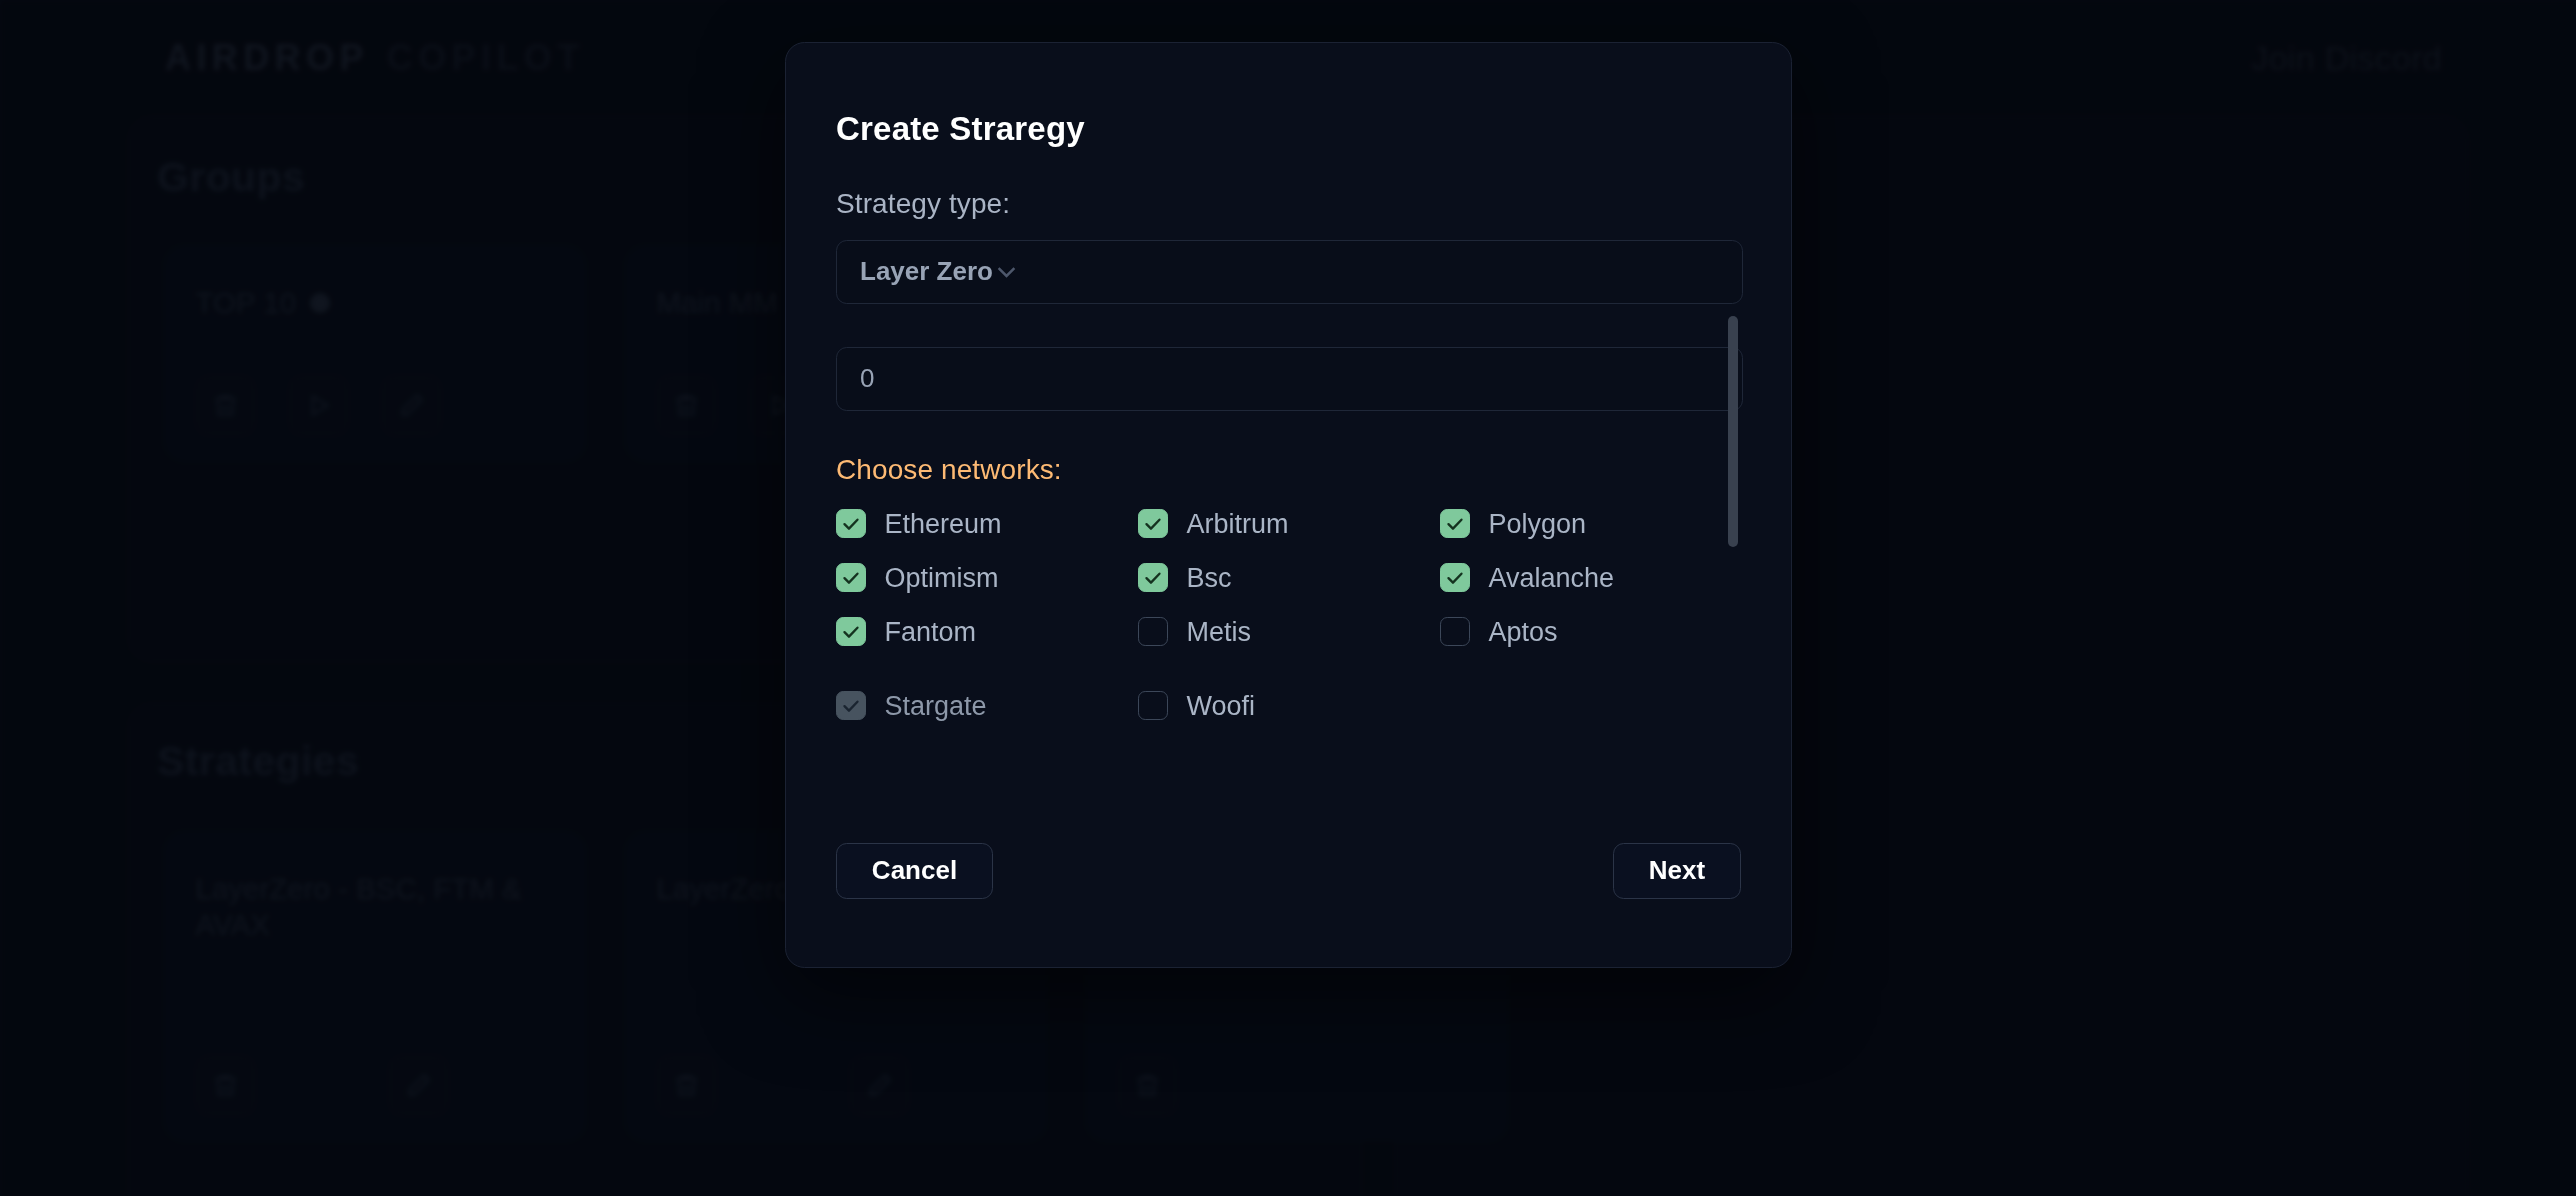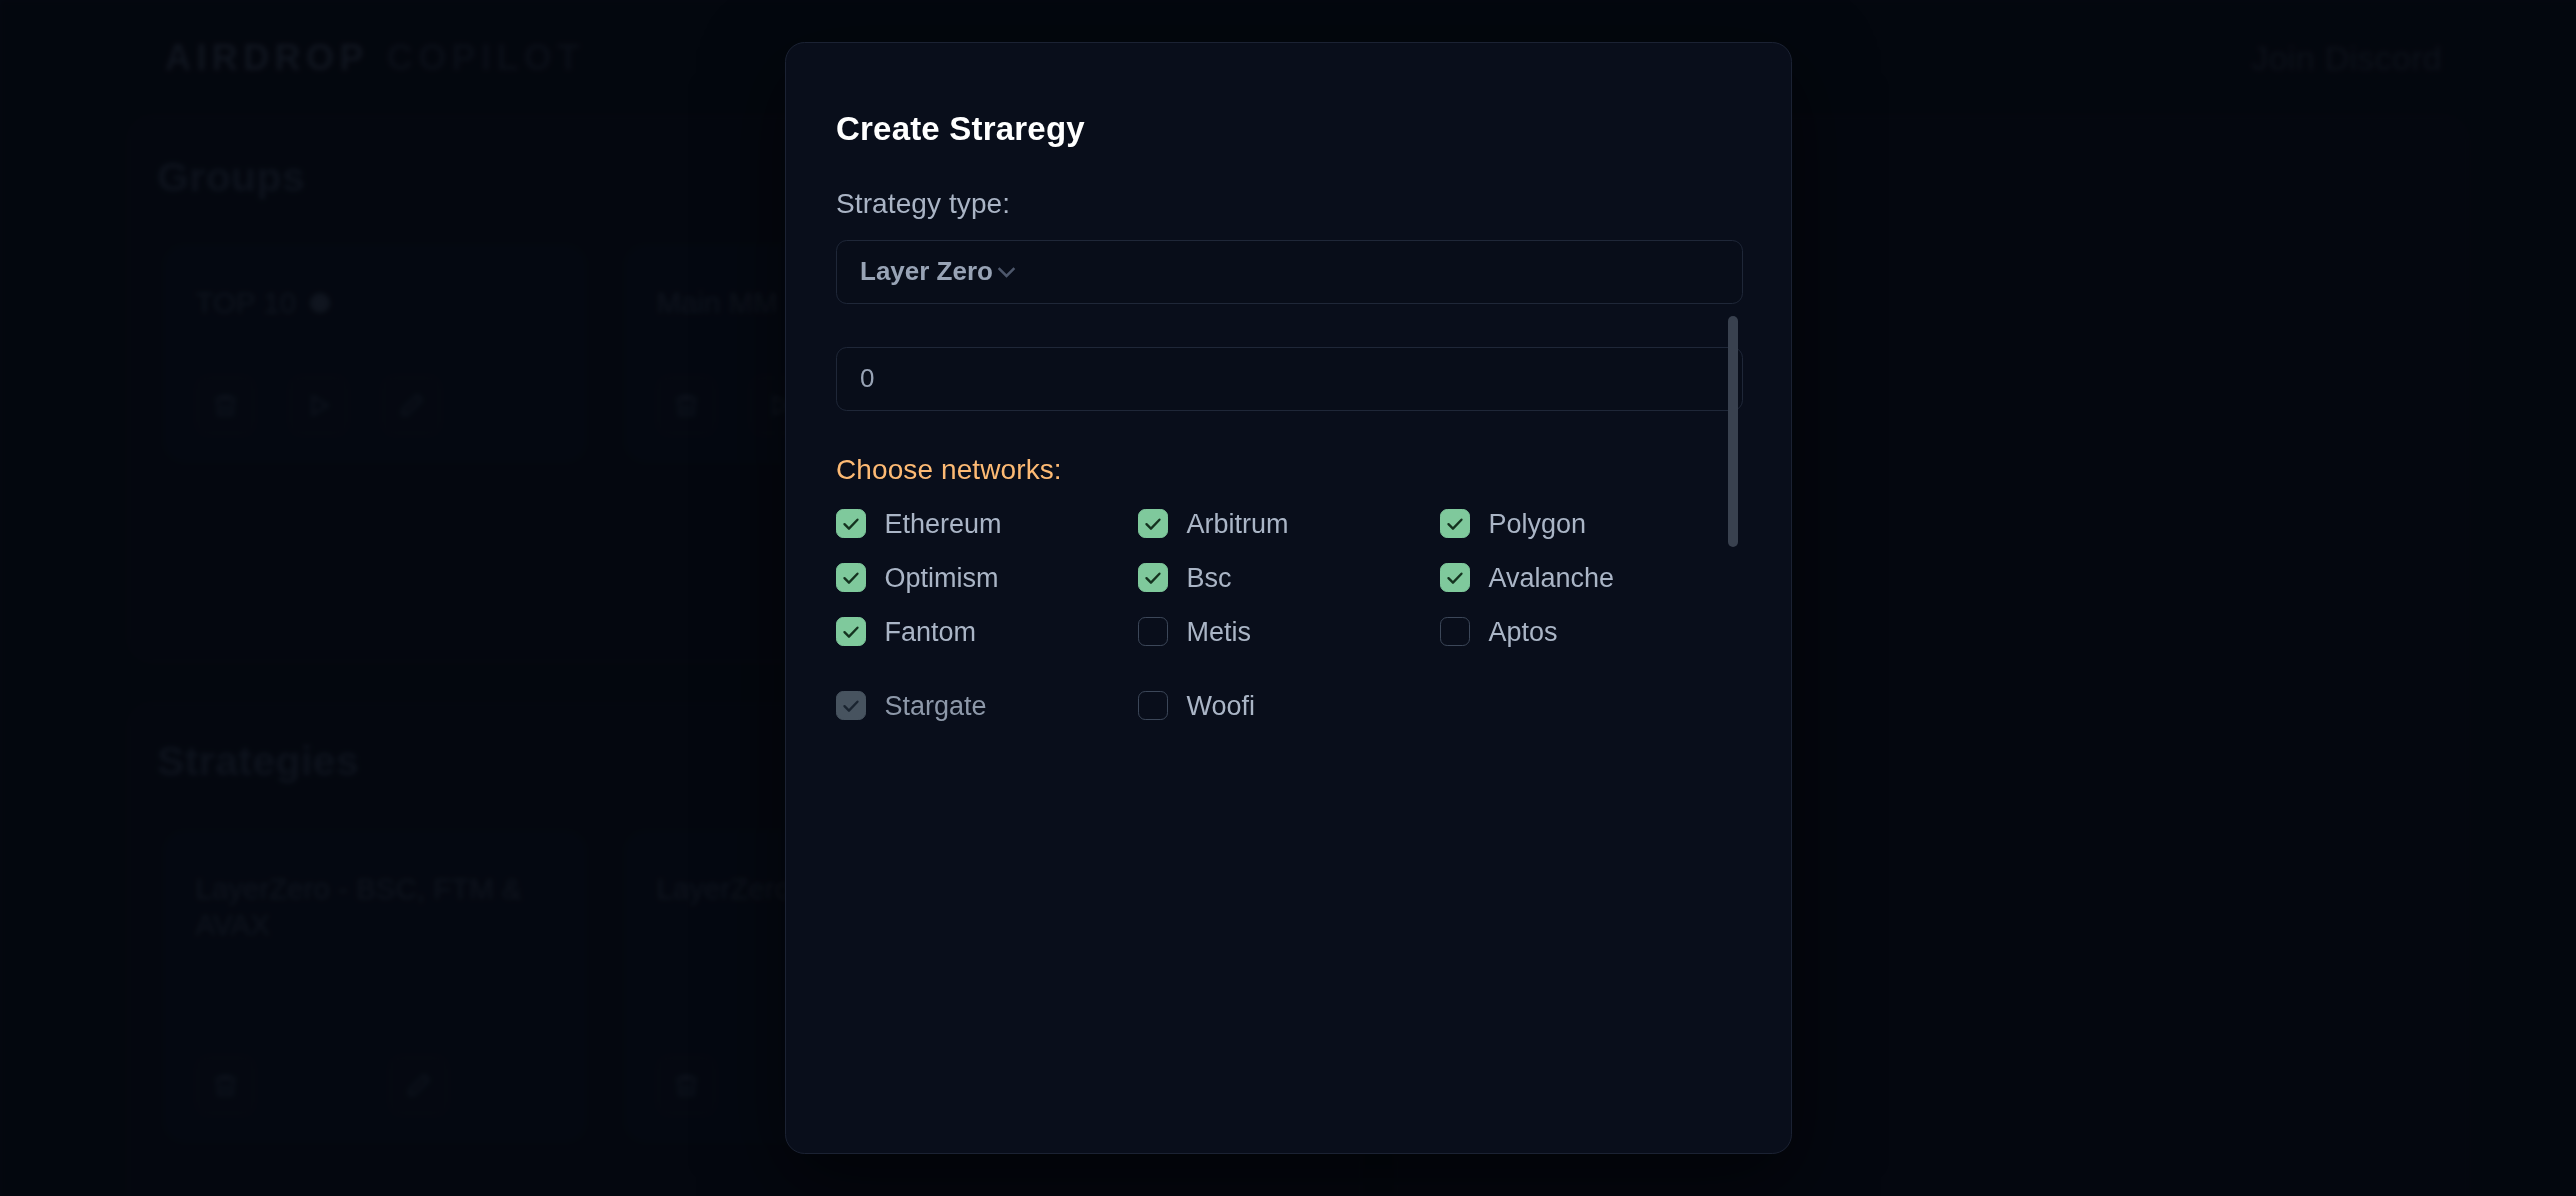--- a/index.html
+++ b/index.html
@@ -124,21 +124,21 @@
     inset: 0;
     background: rgba(4, 7, 14, 0.55);
   }
 
   
   #modal {
     position: absolute;
     left: 785px;
     top: 42px;
     width: 1007px;
-    height: 1112px;
+    height: 926px;
     background: #090e1b;
     border: 0.9px solid #1b2233;
     border-radius: 19.7px;
     display: flex;
     flex-direction: column;
     box-shadow: 0 27px 81px rgba(0,0,0,0.55);
   }
 
   #modal-title {
     font-size: 33px;
@@ -518,15 +518,19 @@
         </div>
       </div>
 
   </div>
 
   <div id="modal-scrollbar">
     <div class="track"></div>
     <div class="thumb"></div>
   </div>
 
+  <div id="modal-footer">
+    <button class="modal-btn" id="btn-cancel">Cancel</button>
+    <button class="modal-btn" id="btn-next">Next</button>
+  </div>
 
 </div>
 
 
 </body></html>

